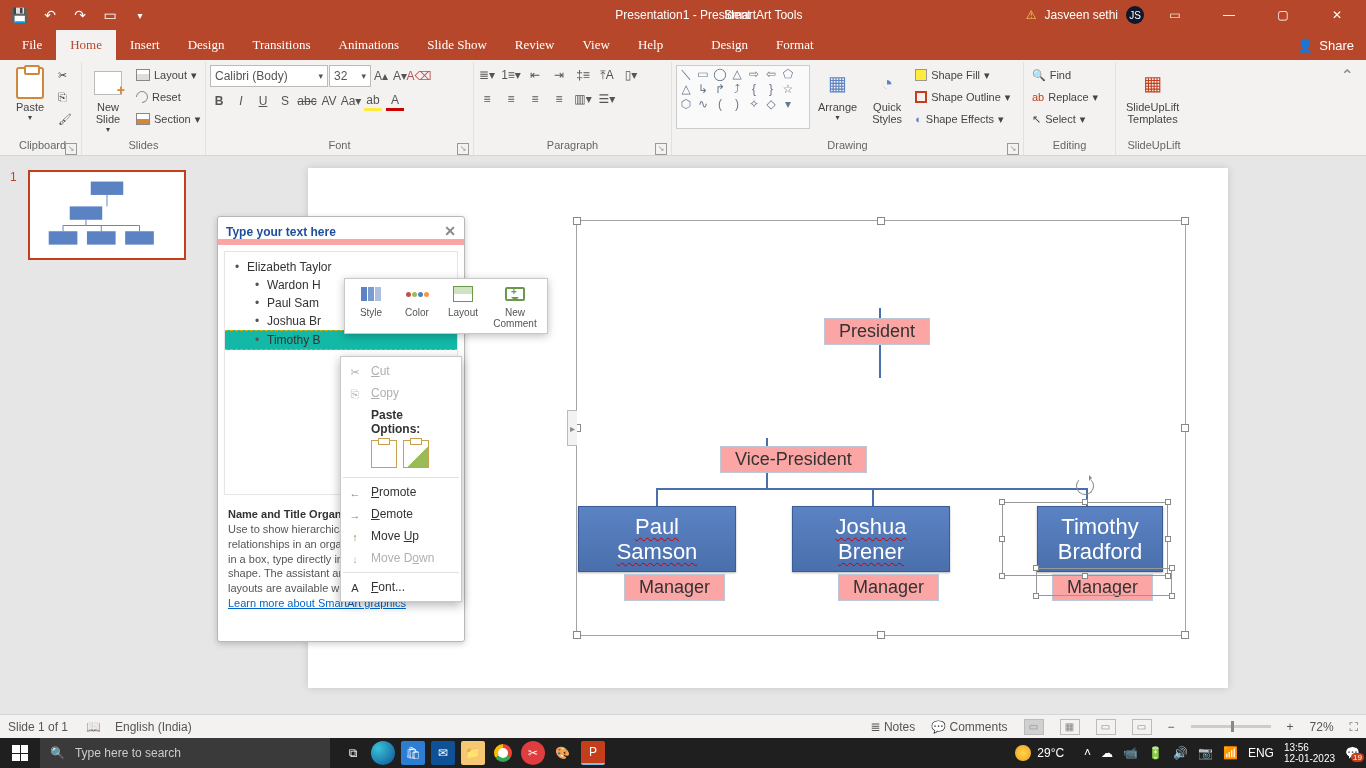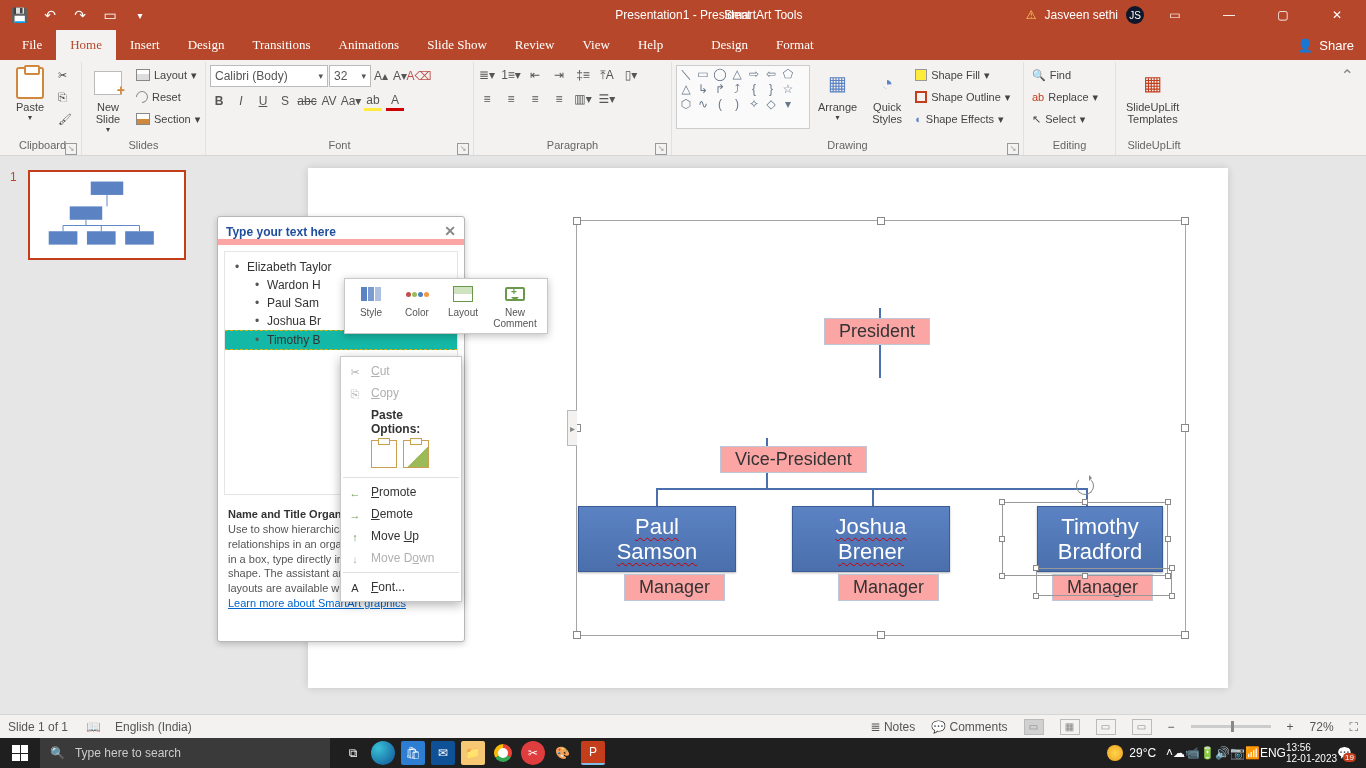--- a/index.html
+++ b/index.html
@@ -128,21 +128,21 @@
 .zslider { width:80px; height:3px; background:#ccc; position:relative;}
 .zslider::after{content:"";position:absolute;left:40px;top:-4px;width:3px;height:11px;background:#888;}
 
 
 .taskbar { position:absolute; bottom:0; left:0; right:0; height:30px; background:#1f1f1f; display:flex; align-items:center; color:#fff; font-size:12px;}
 .start { width:40px; height:30px; display:flex; align-items:center; justify-content:center;}
 .winlogo { width:16px; height:16px; display:grid; grid-template:1fr 1fr/1fr 1fr; gap:1px;}
 .winlogo span{background:#fff;}
 .search { width:290px; height:30px; background:#3a3a3a; display:flex; align-items:center; padding:0 10px; gap:10px; color:#ccc;}
 .tico { width:24px; height:24px; border-radius:2px; display:flex; align-items:center; justify-content:center; margin:0 3px;}
-.tray { margin-left:auto; display:flex; align-items:center; padding-right:14px;}
+.tray { margin-left:auto; display:flex; align-items:center; gap:10px; padding-right:6px;}
 .tray-datetime { font-size:10px; line-height:1.1;}
 .weather { display:flex; align-items:center; gap:6px; margin-right:10px;}
 .sun{width:16px;height:16px;border-radius:50%;background:radial-gradient(#ffd54a,#f0a020);}
 
 </style>
 </head>
 <body>
 
 <div class="titlebar">
   <div class="qat">

